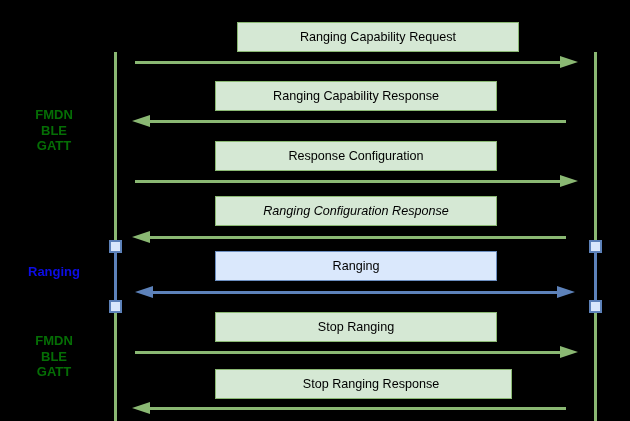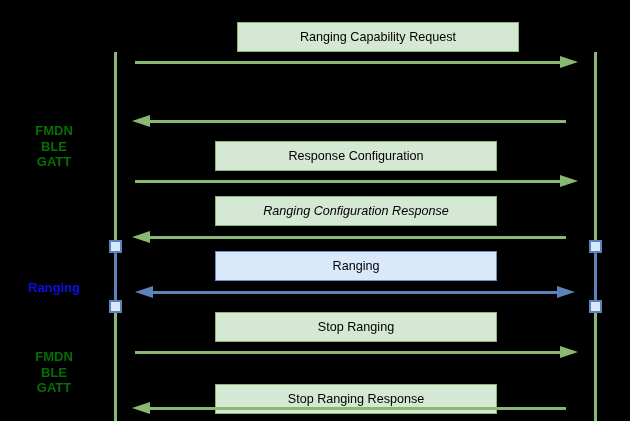--- a/index.html
+++ b/index.html
@@ -63,21 +63,21 @@
   .mbox.blue {
     background: #dae8fc;
     border-color: #6c8ebf;
   }
   .b1 { top: 22px; margin-left: 22px; }
   .b2 { top: 81px; }
   .b3 { top: 141px; }
   .b4 { top: 196px; font-style: italic; }
   .b5 { top: 251px; }
   .b6 { top: 312px; }
-  .b7 { top: 384px; }
+  .b7 { top: 369px; padding-left: 15px; }
 
   
   .marrow { position: absolute; left: 0; width: 630px; height: 13px; }
   .a1 { top: 56px; }
   .a2 { top: 115px; }
   .a3 { top: 175px; }
   .a4 { top: 231px; }
   .a5 { top: 286px; }
   .a6 { top: 346px; }
   .a7 { top: 402px; }
@@ -116,21 +116,20 @@
   
   .plabel {
     position: absolute;
     left: 14px;
     width: 80px;
     text-align: center;
     font-weight: bold;
     font-size: 13px;
     line-height: 15.5px;
     white-space: nowrap;
-    margin-top: 16px;
   }
   .plabel.green { color: #056e05; }
   .plabel.blue  { color: #0d0de6; }
   .pl-top     { top: 107px; }
   .pl-ranging { top: 264px; }
   .pl-bottom  { top: 333px; }
 </style>
 </head>
 <body>
 
@@ -161,20 +160,23 @@
   </div>
 
   <div class="mbox b1">
     <span>Ranging Capability Request</span>
   </div>
   <div class="marrow dir-right a1">
     <div class="line"></div>
     <div class="head head-r"></div>
   </div>
 
+  <div class="mbox b2">
+    <span>Ranging Capability Response</span>
+  </div>
   <div class="marrow dir-left a2">
     <div class="head head-l"></div>
     <div class="line"></div>
   </div>
 
   <div class="mbox b3">
     <span>Response Configuration</span>
   </div>
   <div class="marrow dir-right a3">
     <div class="line"></div>

